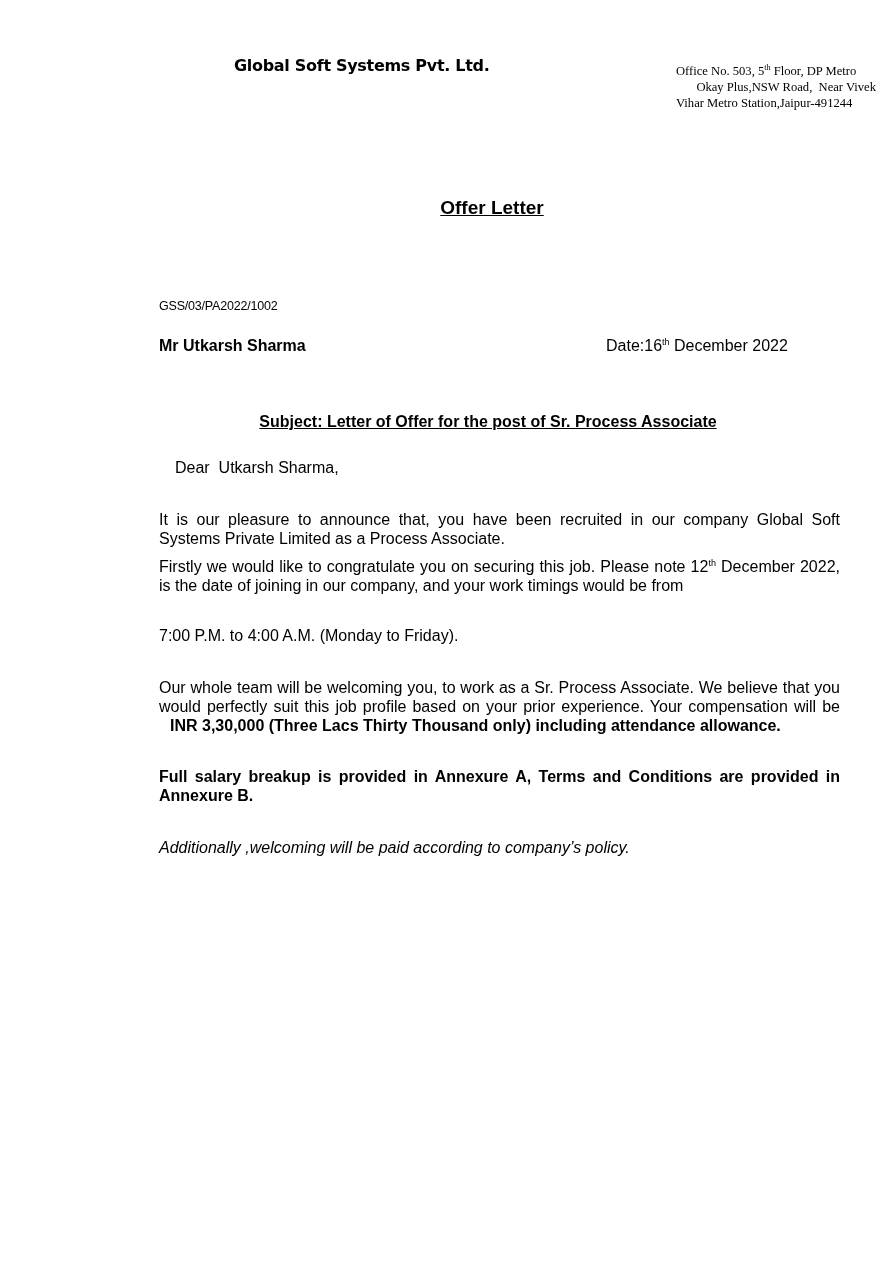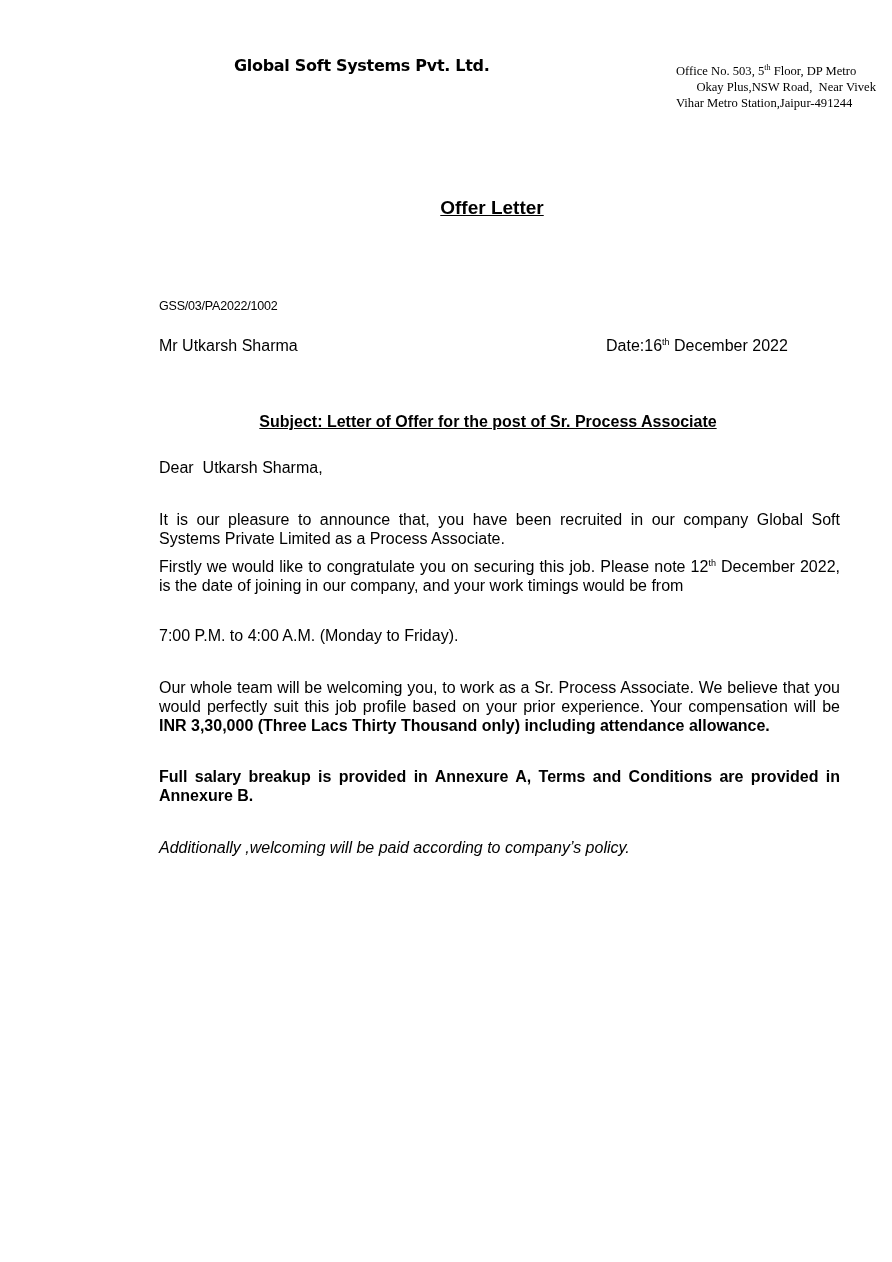--- a/index.html
+++ b/index.html
@@ -3,27 +3,27 @@
   <meta charset="utf-8">
   <style>
     html, body { margin: 0; padding: 0; background: #ffffff; }
     body { width: 892px; height: 1262px; position: relative; overflow: hidden; color: #000; font-family: "Liberation Sans", sans-serif; }
     .abs { position: absolute; }
     .company { left: 234px; top: 56px; font-family: "DejaVu Sans", sans-serif; font-weight: bold; font-size: 16px; letter-spacing: -0.3px; }
     .address { left: 676px; top: 63px; width: 200px; font-family: "Liberation Serif", serif; font-size: 12.6px; line-height: 16px; }
     .address sup { font-size: 8px; line-height: 0; }
     .title { left: 0; width: 984px; top: 197px; text-align: center; font-weight: bold; font-size: 19px; text-decoration: underline; }
     .ref { left: 159px; top: 299px; font-size: 12.5px; letter-spacing: -0.2px; }
-    .recipient { left: 159px; top: 337px; font-weight: normal; font-size: 16px; }
+    .recipient { left: 159px; top: 337px; font-weight: bold; font-size: 16px; }
     .date { left: 606px; top: 337px; font-size: 16px; }
     .date sup { font-size: 9px; line-height: 0; }
     .subject { left: 0; width: 976px; top: 413px; text-align: center; font-weight: bold; font-size: 16px; text-decoration: underline; }
     .para { left: 159px; width: 681px; font-size: 16px; line-height: 19px; text-align: justify; }
     .para sup { font-size: 9px; line-height: 0; }
-    .para b { font-weight: bold; }
+    .para b { font-weight: bold; margin-left: 11px; }
     .italic { font-style: italic; }
   </style>
 </head>
 <body>
 
 <div class="abs company">Global Soft Systems Pvt. Ltd.</div>
 
 <div class="abs address">
   <div><span>Office No. 503, 5</span><sup>th</sup><span> Floor, DP Metro</span></div>
   <div style="white-space:pre;text-align:right;">Okay Plus,NSW Road,  Near Vivek</div>
@@ -33,21 +33,21 @@
 <div class="abs title">Offer Letter</div>
 
 <div class="abs ref">GSS/03/PA2022/1002</div>
 
 <div class="abs recipient">Mr Utkarsh Sharma</div>
 
 <div class="abs date"><span>Date:16</span><sup>th</sup><span> December 2022</span></div>
 
 <div class="abs subject">Subject: Letter of Offer for the post of Sr. Process Associate</div>
 
-<div class="abs para" style="top:458px; white-space:pre;">Dear  Utkarsh Sharma,</div>
+<div class="abs para" style="top:458px; white-space:pre;margin-left:16px;">Dear  Utkarsh Sharma,</div>
 
 <div class="abs para" style="top:510px;">It is our pleasure to announce that, you have been recruited in our company Global Soft Systems Private Limited as a Process Associate.</div>
 
 <div class="abs para" style="top:557px;"><span>Firstly we would like to congratulate you on securing this job. Please note 12</span><sup>th</sup><span> December 2022, is the date of joining in our company, and your work timings would be from</span></div>
 
 <div class="abs para" style="top:626px;">7:00 P.M. to 4:00 A.M. (Monday to Friday).</div>
 
 <div class="abs para" style="top:678px;"><span>Our whole team will be welcoming you, to work as a Sr. Process Associate. We believe  that you would perfectly suit this job profile based on your prior experience. Your compensation will be </span><b>INR 3,30,000 (Three Lacs Thirty Thousand only) including attendance allowance.</b></div>
 
 <div class="abs para" style="top:767px; font-weight:bold;">Full salary breakup is provided in Annexure A, Terms and Conditions are provided in Annexure B.</div>

